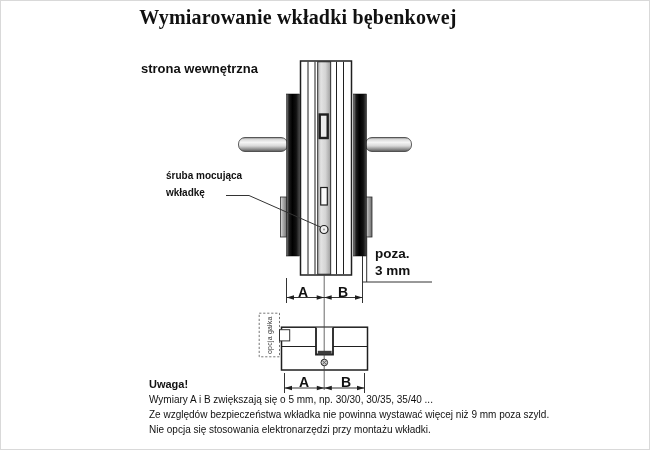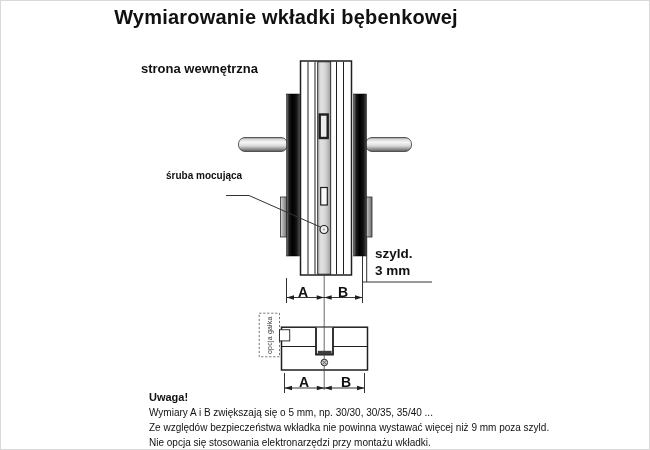--- a/index.html
+++ b/index.html
@@ -3,38 +3,38 @@
 <meta charset="utf-8">
 <style>
   html,body{margin:0;padding:0;background:#fff;}
   .stage{
     position:relative;width:650px;height:450px;background:#fff;
     border:1px solid #d9d9d9;box-sizing:border-box;overflow:hidden;
     font-family:"Liberation Sans",sans-serif;color:#111;
   }
   .abs{position:absolute;}
   svg.draw{position:absolute;left:0;top:0;}
-  .title{left:0;top:5px;width:570px;text-align:center;font-size:20px;font-weight:bold;letter-spacing:.2px;}
+  .title{left:12px;top:5px;width:570px;text-align:center;font-size:20px;font-weight:bold;letter-spacing:.2px;font-family:Liberation Serif, serif;}
   .side-label{font-size:13px;font-weight:bold;white-space:nowrap;}
   .side-inner{left:140px;top:60px;}
   .side-outer{left:375px;top:63px;}
   .screw-label{left:165px;top:167px;font-size:10px;font-weight:bold;line-height:16.5px;white-space:nowrap;}
   .maks-label{left:374px;top:244px;font-size:13.5px;font-weight:bold;line-height:17px;white-space:nowrap;}
   .dim-label{width:16px;text-align:center;font-size:14px;font-weight:bold;}
   .dim-a-top{left:294px;top:283px;}
   .dim-b-top{left:334px;top:283px;}
   .dim-a-bot{left:295px;top:373px;}
   .dim-b-bot{left:337px;top:373px;}
   .knob-label{
     left:258px;top:312px;width:21px;height:44px;
     display:flex;align-items:center;justify-content:center;
     writing-mode:vertical-rl;transform:rotate(180deg);
     font-size:7px;color:#333;letter-spacing:.2px;white-space:nowrap;
   }
-  .note{left:148px;top:389px;font-size:10px;line-height:15px;}
+  .note{left:148px;top:376px;font-size:10px;line-height:15px;}
   .note-h{font-size:11px;font-weight:bold;}
 </style>
 </head>
 <body>
 
 <div class="stage">
 
   <svg class="draw" width="650" height="450" viewBox="0 0 650 450">
     <defs>
       <linearGradient id="gRod" x1="0" y1="0" x2="0" y2="1">
@@ -120,24 +120,25 @@
     <polygon points="323.3,387 330.8,384.8 330.8,389.2" fill="#1f1f1f"></polygon>
     <polygon points="363.5,387 356,384.8 356,389.2" fill="#1f1f1f"></polygon>
   </svg>
 
   <div class="abs title">Wymiarowanie wkładki bębenkowej</div>
 
   <div class="abs side-label side-inner">strona wewnętrzna</div>
 
   <div class="abs screw-label">
     <div>śruba mocująca</div>
+    <div>wkładkę</div>
   </div>
 
   <div class="abs maks-label">
-    <div>szyld.</div>
+    <div>poza.</div>
     <div>3 mm</div>
   </div>
 
   <div class="abs dim-label dim-a-top">A</div>
   <div class="abs dim-label dim-b-top">B</div>
   <div class="abs dim-label dim-a-bot">A</div>
   <div class="abs dim-label dim-b-bot">B</div>
 
   <div class="abs knob-label">opcja gałka</div>
 

